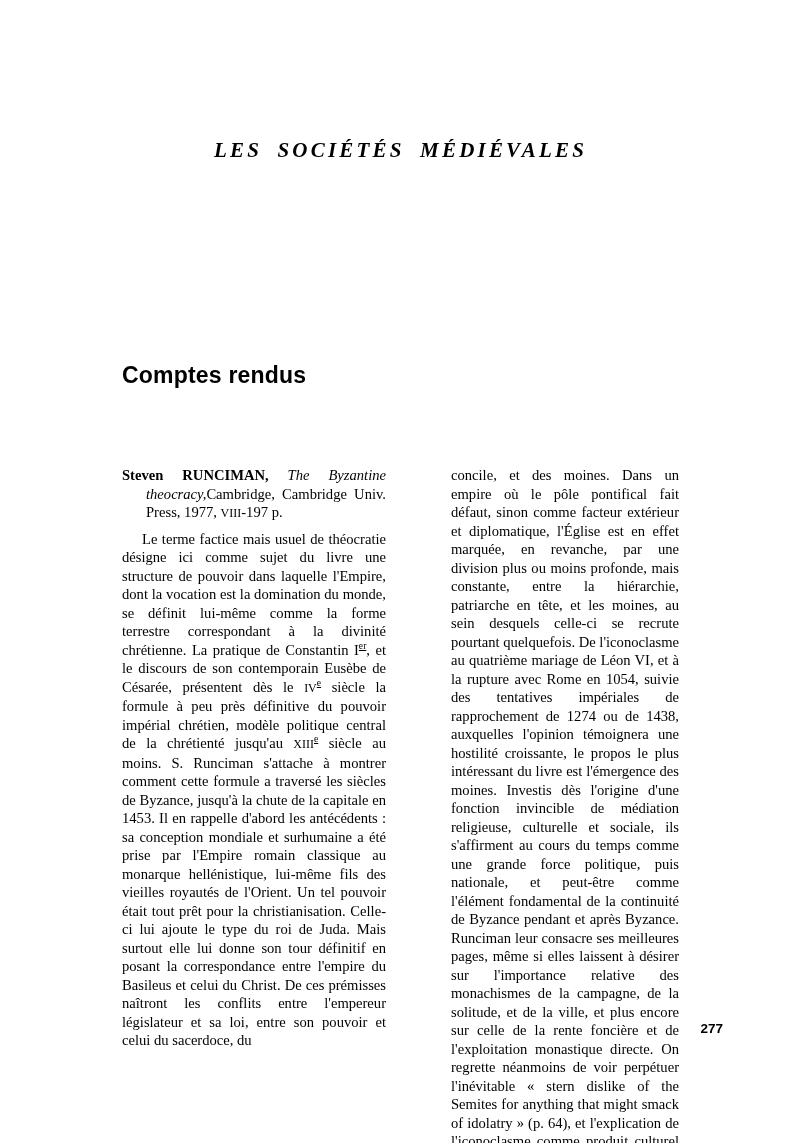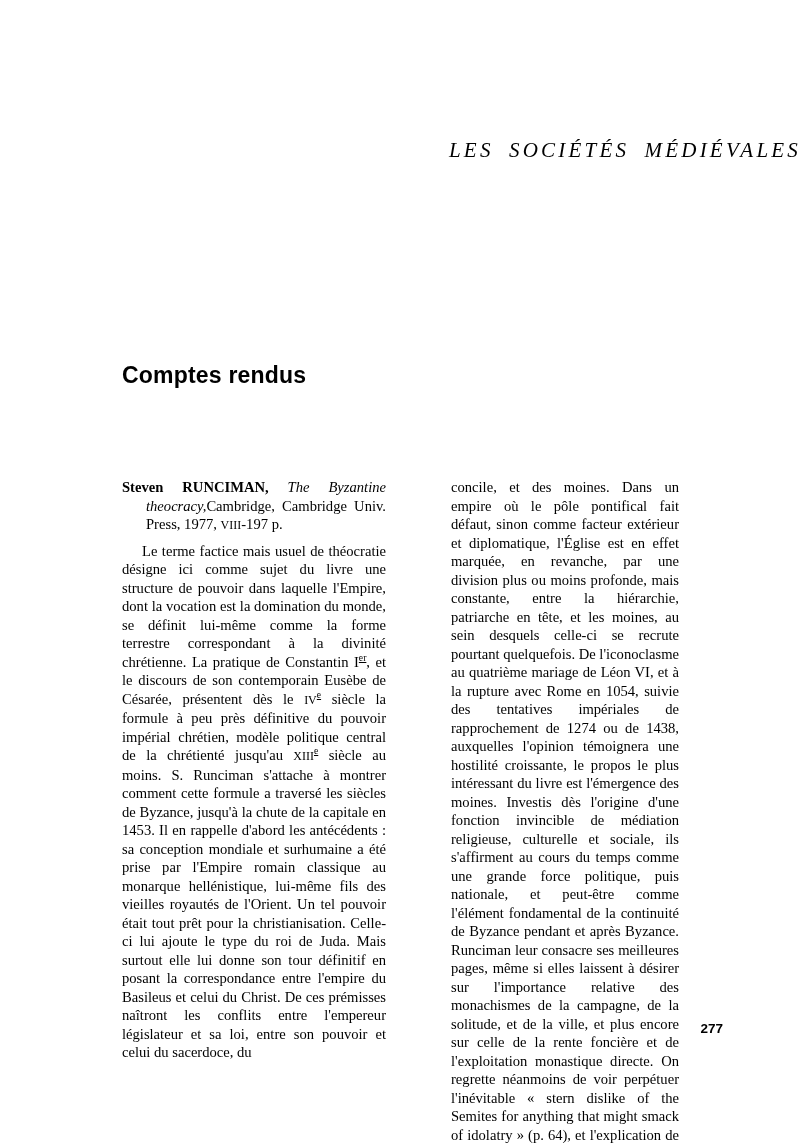--- a/index.html
+++ b/index.html
@@ -19,46 +19,47 @@
     position: absolute;
     left: 0; top: 0;
     width: 801px;
     height: 1143px;
   }
   .running-head {
     position: absolute;
     left: 0;
     top: 138px;
     width: 801px;
-    text-align: right;
+    text-align: center;
     font-family: "Liberation Serif", serif;
     font-style: italic;
     font-size: 21px;
     letter-spacing: 3.2px;
     word-spacing: 7px;
+    font-weight: bold;
   }
   .section-title {
     position: absolute;
     left: 122px;
     top: 362px;
     font-family: "Liberation Sans", sans-serif;
     font-weight: bold;
     font-size: 23px;
     letter-spacing: 0.2px;
   }
   .columns {
     position: absolute;
     left: 122px;
     top: 466px;
     width: 557px;
     height: 560px;
   }
   .col {
     position: absolute;
-    top: 12px;
+    top: 0;
     width: 264px;
     font-size: 14.6px;
     line-height: 18.5px;
     text-align: justify;
   }
   .col-left { left: 0; }
   .col-right { left: 293px; }
 
   .ref {
     margin: 0 0 7px 0;

